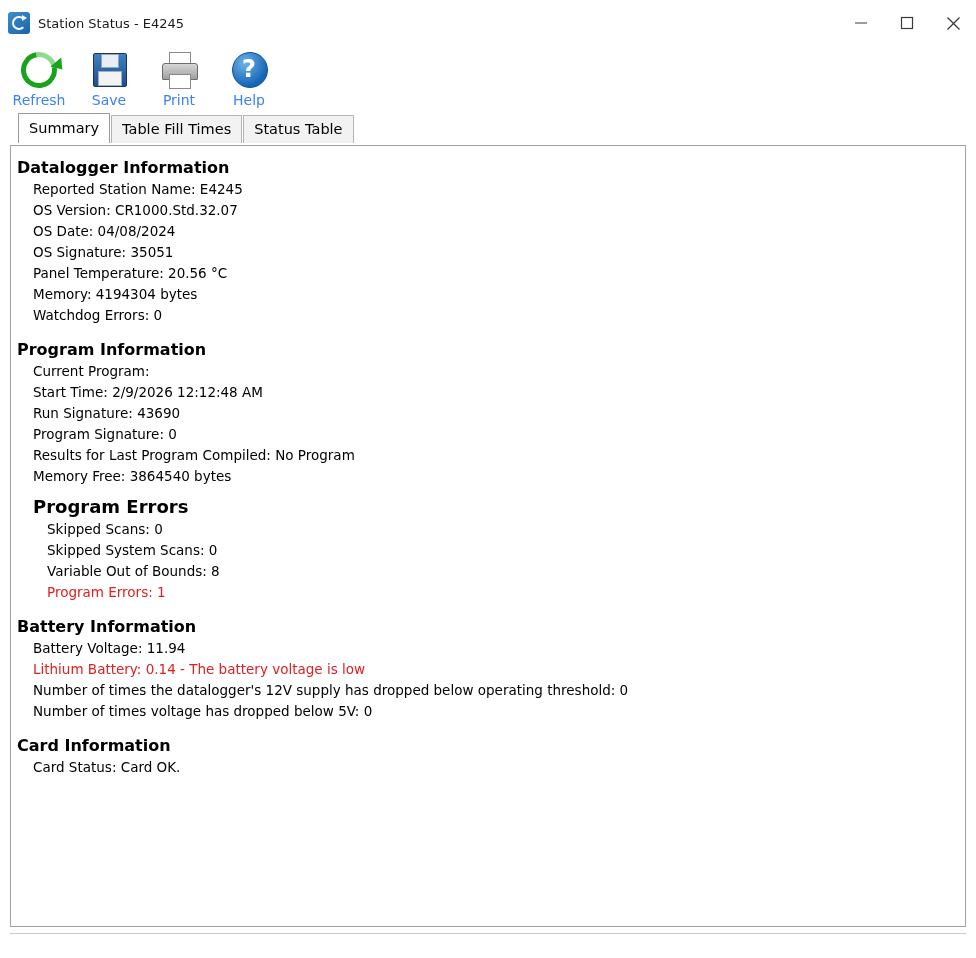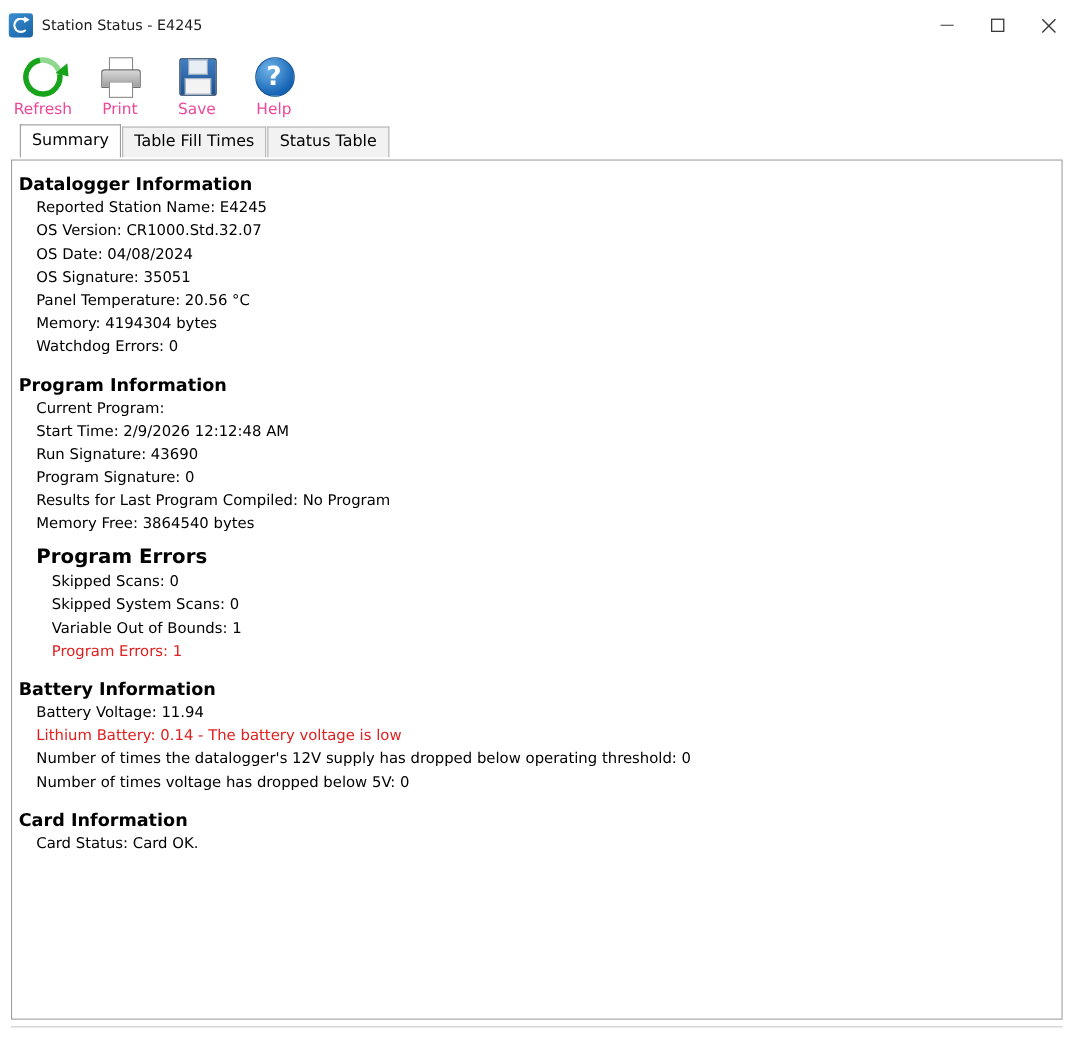--- a/index.html
+++ b/index.html
@@ -91,21 +91,21 @@
     padding-top: 2px;
     cursor: default;
   }
   .tool-icon {
     width: 42px;
     height: 42px;
     position: relative;
   }
   .tool-label {
     font-size: 14px;
-    color: #ec4899;
+    color: #3b82f6;
     margin-top: 1px;
     font-family: "DejaVu Sans", sans-serif;
   }
 
   
   .icon-refresh {
     width: 36px; height: 36px;
     margin: 3px auto 0;
     border: 5px solid #17a31a;
     border-radius: 50%;
@@ -284,35 +284,35 @@
 <div class="toolbar">
 
   <div class="tool-item">
     <div class="tool-icon">
       <div class="icon-refresh"></div>
     </div>
     <div class="tool-label">Refresh</div>
   </div>
 
   <div class="tool-item">
+    <div class="tool-icon icon-save">
+      <div class="disk"></div>
+      <div class="shutter"></div>
+      <div class="label"></div>
+    </div>
+    <div class="tool-label">Save</div>
+  </div>
+
+  <div class="tool-item">
     <div class="tool-icon icon-print">
       <div class="paper-top"></div>
       <div class="body"></div>
       <div class="paper-out"></div>
     </div>
     <div class="tool-label">Print</div>
-  </div>
-
-  <div class="tool-item">
-    <div class="tool-icon icon-save">
-      <div class="disk"></div>
-      <div class="shutter"></div>
-      <div class="label"></div>
-    </div>
-    <div class="tool-label">Save</div>
   </div>
 
   <div class="tool-item">
     <div class="tool-icon icon-help">
       <div class="circle"></div>
       <div class="qm">?</div>
     </div>
     <div class="tool-label">Help</div>
   </div>
 
@@ -343,21 +343,21 @@
   <div class="line">Run Signature: 43690</div>
   <div class="line">Program Signature: 0</div>
   <div class="line">Results for Last Program Compiled: No Program</div>
   <div class="line">Memory Free: 3864540 bytes</div>
 
   <div class="gap-sm"></div>
 
   <div class="section-title sub">Program Errors</div>
   <div class="line indent2">Skipped Scans: 0</div>
   <div class="line indent2">Skipped System Scans: 0</div>
-  <div class="line indent2">Variable Out of Bounds: 1</div>
+  <div class="line indent2">Variable Out of Bounds: 8</div>
   <div class="line indent2 error">Program Errors: 1</div>
 
   <div class="gap"></div>
 
   <div class="section-title">Battery Information</div>
   <div class="line">Battery Voltage: 11.94</div>
   <div class="line error">Lithium Battery: 0.14 - The battery voltage is low</div>
   <div class="line">Number of times the datalogger's 12V supply has dropped below operating threshold: 0</div>
   <div class="line">Number of times voltage has dropped below 5V: 0</div>
 

